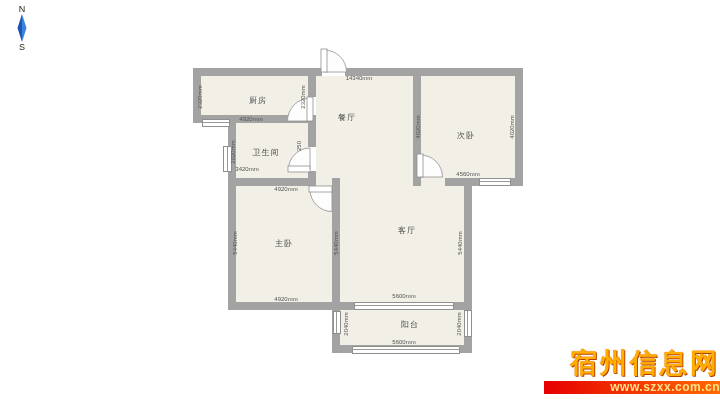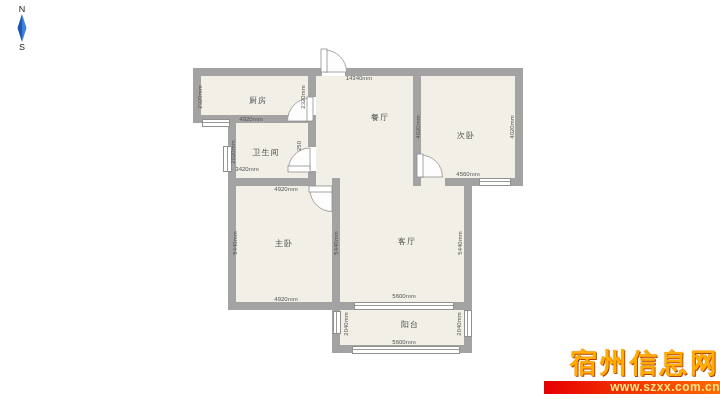--- a/index.html
+++ b/index.html
@@ -102,24 +102,24 @@
         <rect class="door-leaf" x="309" y="186" width="23" height="6"></rect>
       </g>
       <g>
         <path class="door-arc" d="M420.5 155 A22 22 0 0 1 442.5 177 L420.5 177 Z"></path>
         <rect class="door-leaf" x="417" y="154" width="6" height="23"></rect>
       </g>
     </svg>
 
     <span class="room-label" style="left:258px;top:100px">厨房</span>
     <span class="room-label" style="left:266px;top:152px">卫生间</span>
-    <span class="room-label" style="left:380px;top:117px">餐厅</span>
+    <span class="room-label" style="left:347px;top:117px">餐厅</span>
     <span class="room-label" style="left:466px;top:135px">次卧</span>
     <span class="room-label" style="left:284px;top:243px">主卧</span>
-    <span class="room-label" style="left:407px;top:241px">客厅</span>
+    <span class="room-label" style="left:407px;top:230px">客厅</span>
     <span class="room-label" style="left:410px;top:324px">阳台</span>
 
     <span class="dim" style="left:359px;top:78px">14340mm</span>
     <span class="dim" style="left:251px;top:119px">4920mm</span>
     <span class="dim" style="left:247px;top:169px">3420mm</span>
     <span class="dim" style="left:286px;top:189px">4920mm</span>
     <span class="dim" style="left:286px;top:299px">4920mm</span>
     <span class="dim" style="left:404px;top:296px">5600mm</span>
     <span class="dim" style="left:468px;top:174px">4560mm</span>
     <span class="dim" style="left:404px;top:342px">5600mm</span>

